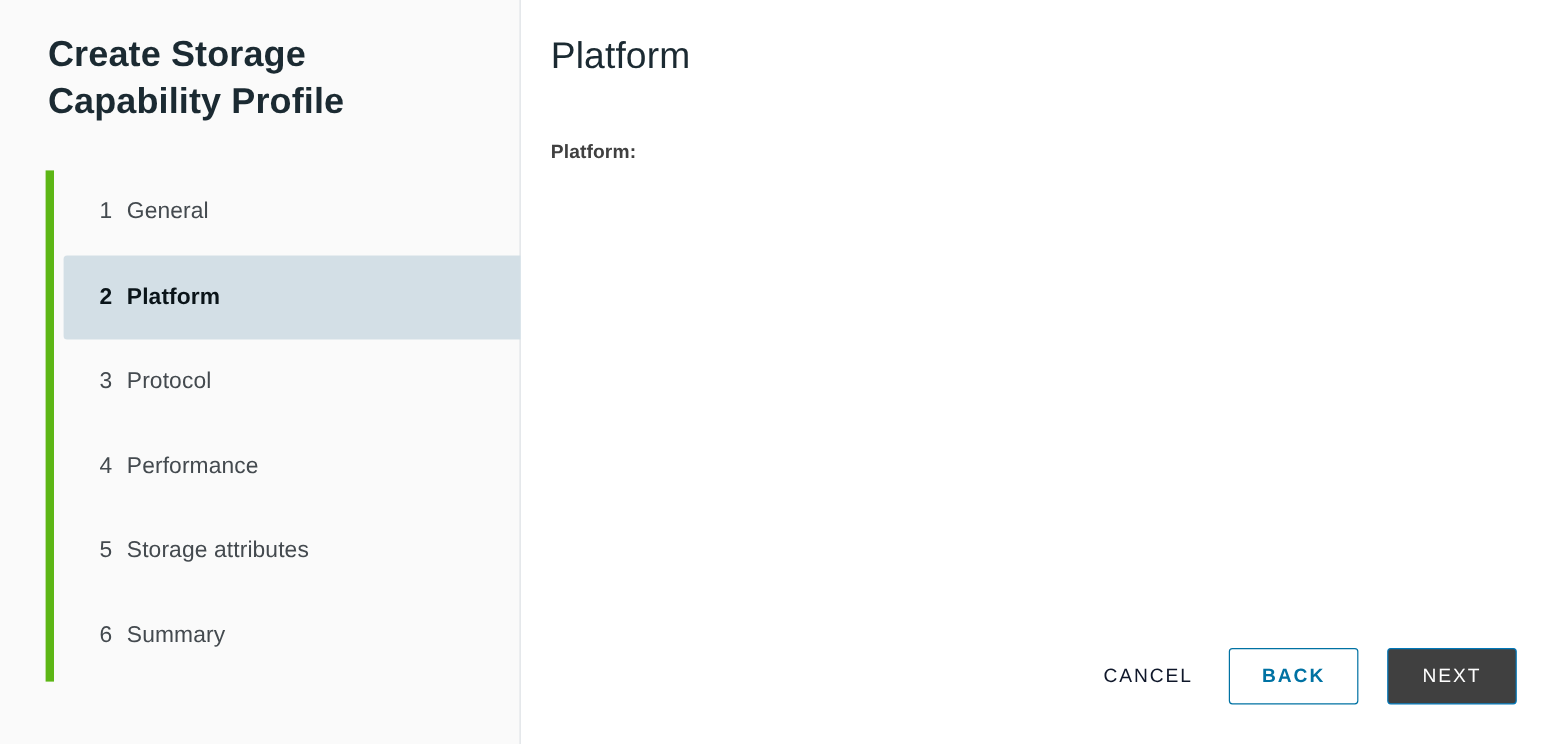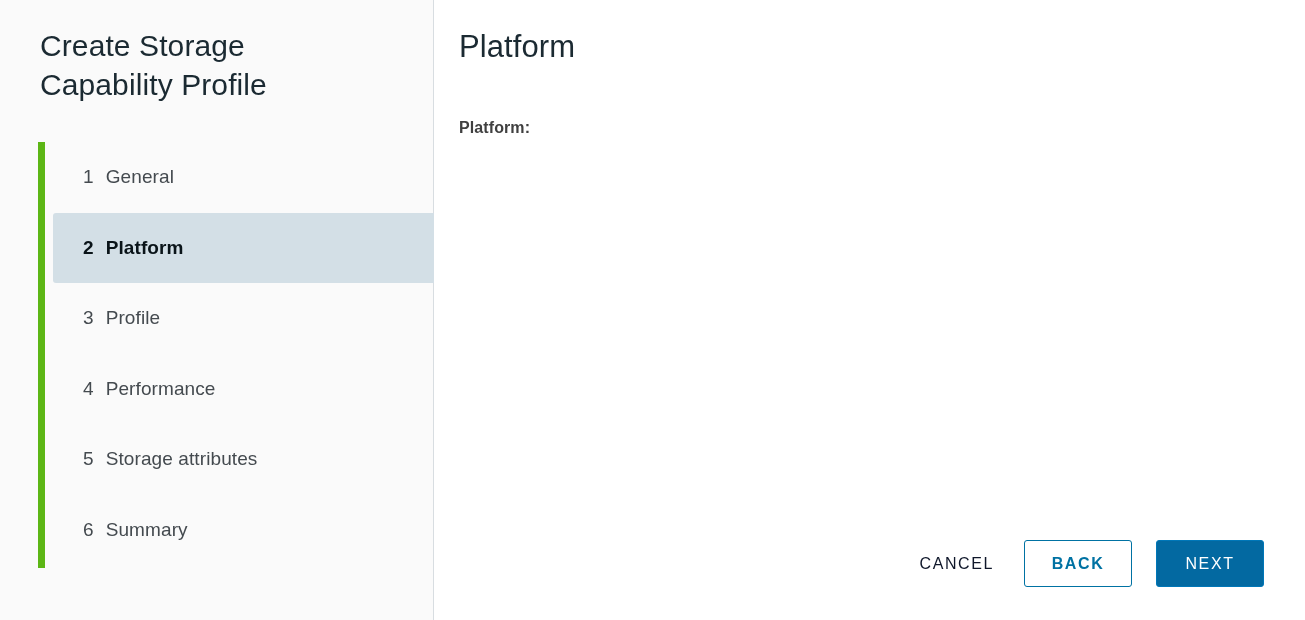--- a/index.html
+++ b/index.html
@@ -30,21 +30,21 @@
     position: relative;
     flex: 0 0 434px;
   }
   .wizard-title {
     position: absolute;
     left: 40px;
     top: 26px;
     width: 330px;
     font-size: 30px;
     line-height: 39px;
-    font-weight: 400;
+    font-weight: 700;
     color: #1b2a32;
     letter-spacing: 0.1px;
   }
   .steps-wrap {
     position: absolute;
     left: 38px;
     top: 142px;
     width: 398px;
     height: 426px;
   }
@@ -178,21 +178,21 @@
     background: #ffffff;
     border: 1px solid #0072a3;
     color: #0072a3;
     height: 47px;
     min-width: 108px;
     padding: 0 18px;
     margin-right: 24px;
     font-weight: bold;
   }
   .btn-primary {
-    background: #0369a1;
+    background: #404040;
     border: 1px solid #0077b8;
     color: #ffffff;
     height: 47px;
     min-width: 108px;
     padding: 0 18px;
   }
 </style>
 </head>
 <body>
 
@@ -211,21 +211,21 @@
           <span class="step-label">General</span>
         </div>
 
         <div class="step-item active">
           <span class="step-num">2</span>
           <span class="step-label">Platform</span>
         </div>
 
         <div class="step-item">
           <span class="step-num">3</span>
-          <span class="step-label">Profile</span>
+          <span class="step-label">Protocol</span>
         </div>
 
         <div class="step-item">
           <span class="step-num">4</span>
           <span class="step-label">Performance</span>
         </div>
 
         <div class="step-item">
           <span class="step-num">5</span>
           <span class="step-label">Storage attributes</span>

